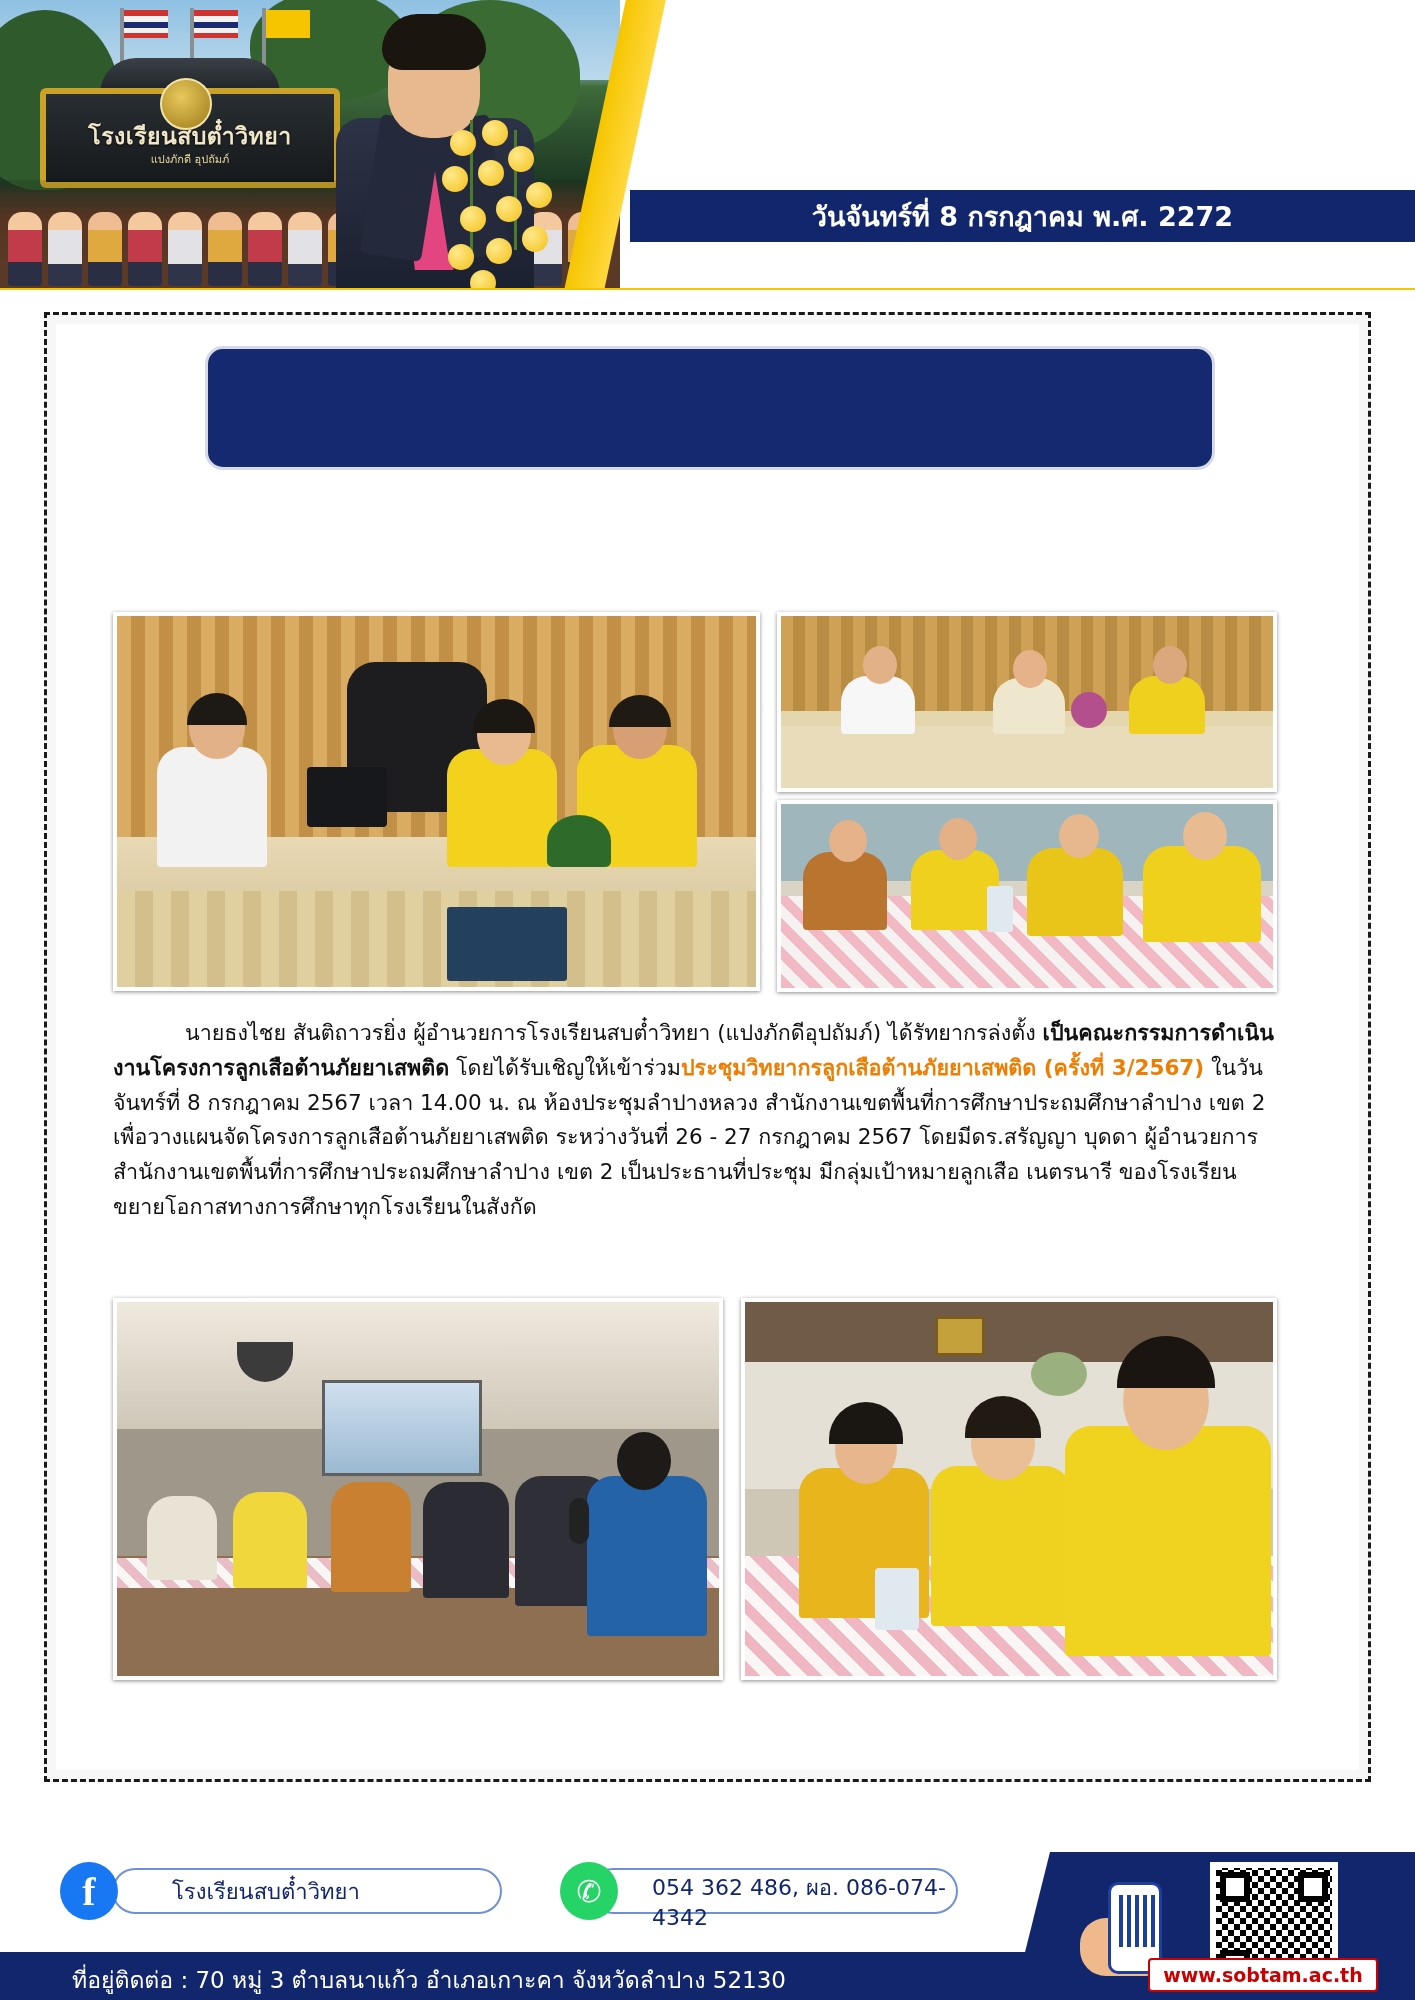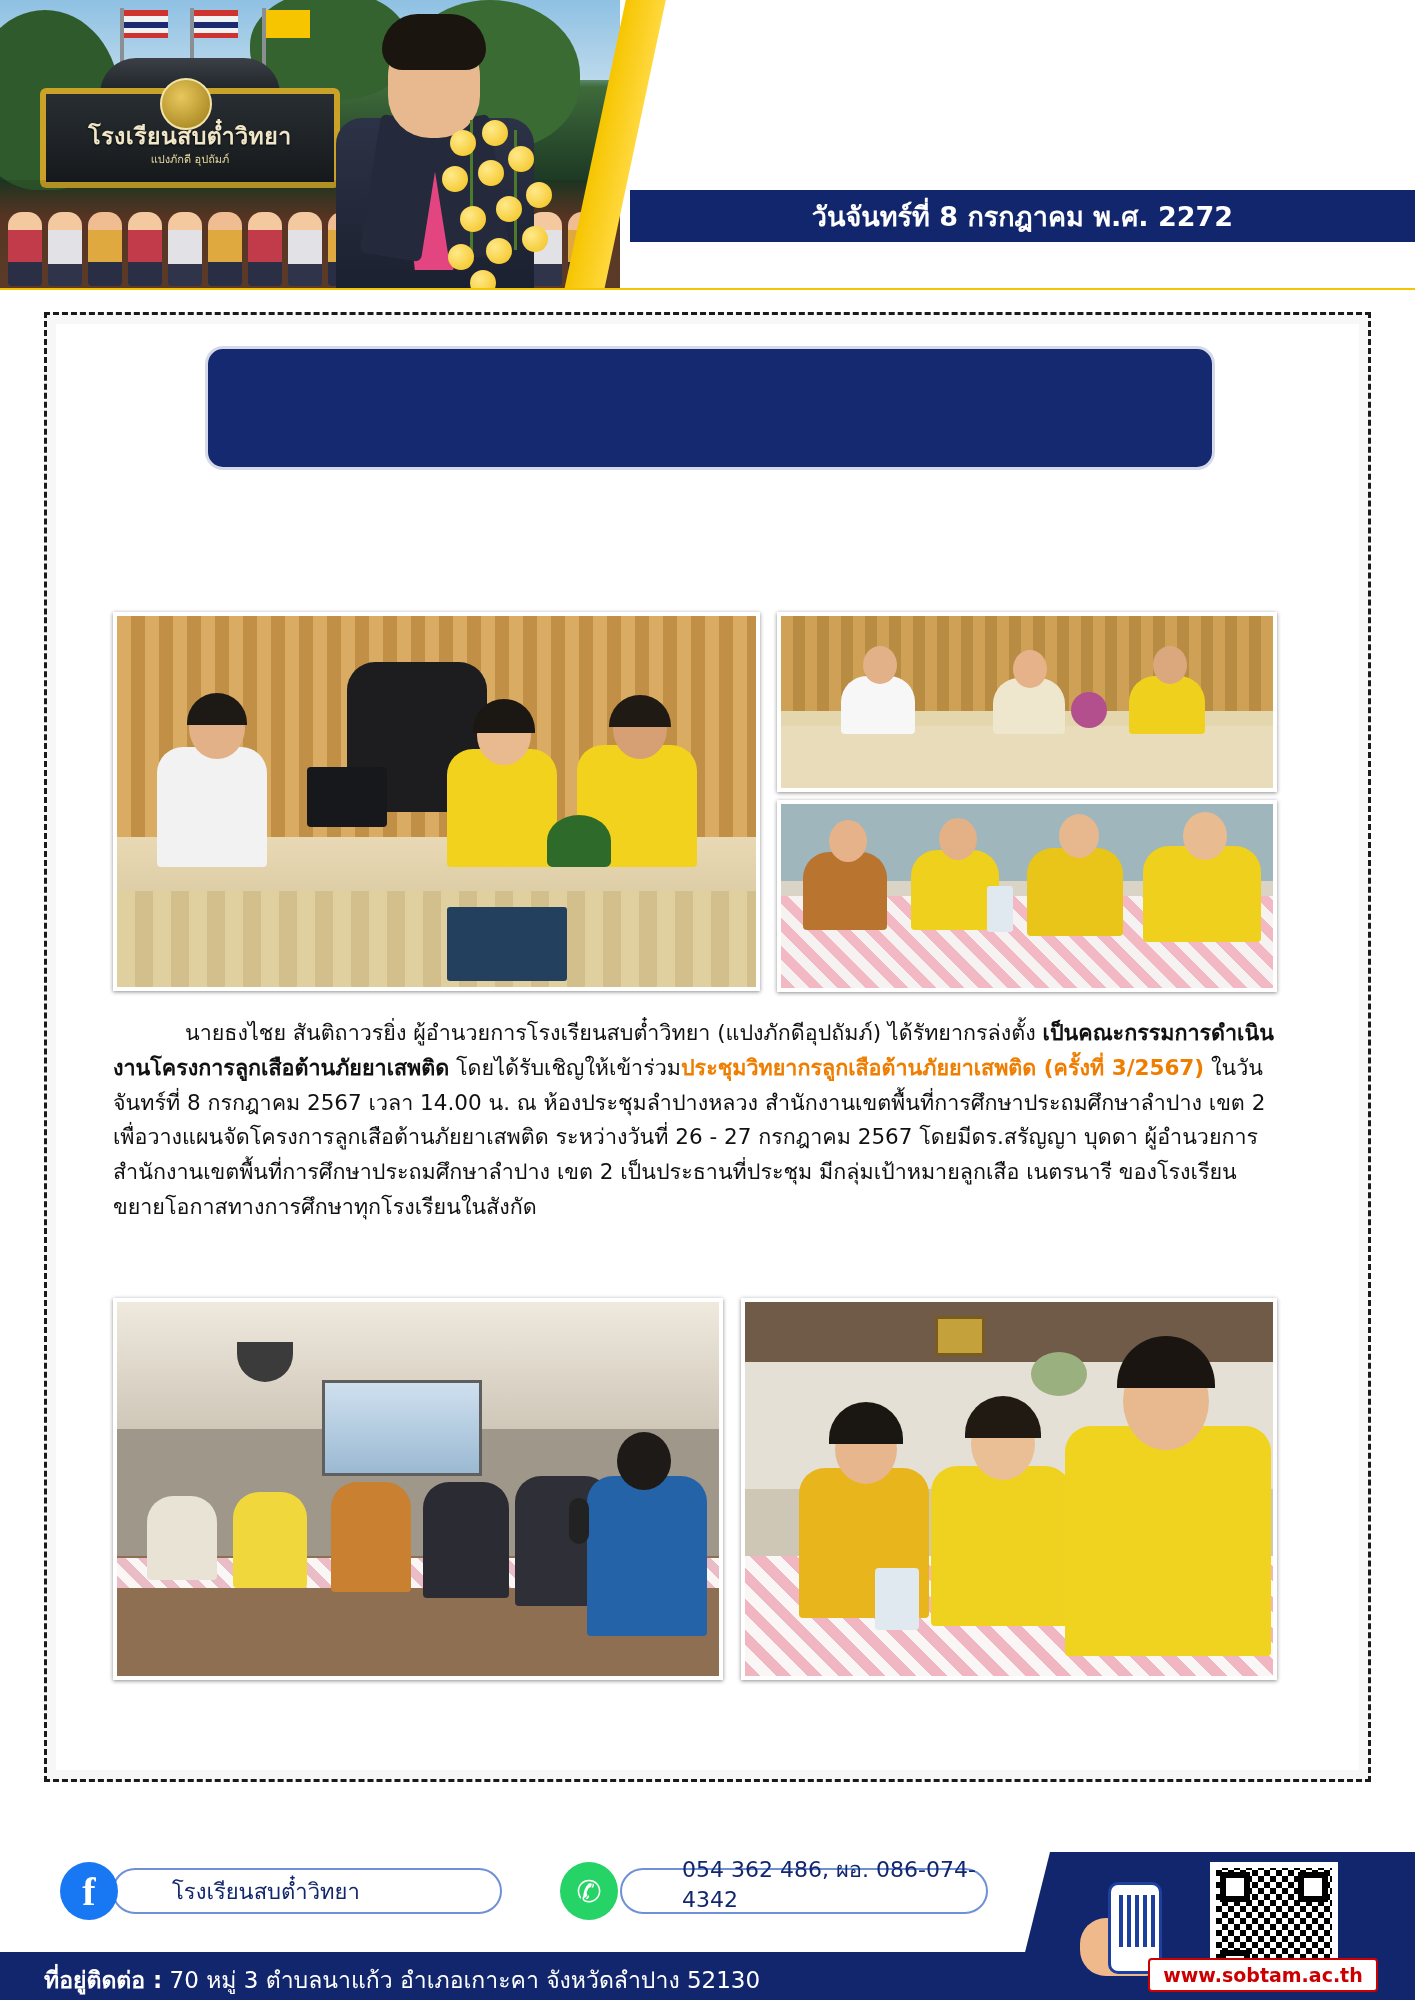--- a/index.html
+++ b/index.html
@@ -247,29 +247,29 @@
     border:2px solid #6f8fd6; border-radius:24px; background:#fff;
     display:flex; align-items:center; padding-left: 58px;
     color:#12266e; font-size:22px;
   }
   .wa-circle {
     position:absolute; left:560px; top:1862px; width:58px; height:58px; border-radius:50%;
     background:#25d366; color:#fff; font-size:30px;
     display:flex; align-items:center; justify-content:center; z-index:3;
   }
   .wa-pill {
-    position:absolute; left:620px; top:1868px; width:368px; height:46px;
+    position:absolute; left:590px; top:1868px; width:368px; height:46px;
     border:2px solid #6f8fd6; border-radius:24px; background:#fff;
-    display:flex; align-items:flex-end; padding-left: 60px;
+    display:flex; align-items:flex-start; padding-left: 60px;
     color:#12266e; font-size:22px;
   }
   .addr {
     position:absolute; left:44px; top:1962px; color:#ffffff; font-size:23px;
   }
-  .addr .lbl { font-weight:bold; }
+  .addr .lbl { font-weight:normal;margin-left:28px; }
   .qr {
     position:absolute; left:1210px; top:1862px; width:128px; height:128px;
     background:#ffffff; padding:6px; z-index:4;
   }
   .qr-inner { width:100%; height:100%;
     background-image:
       repeating-linear-gradient(90deg,#000 0 6px,#fff 6px 12px),
       repeating-linear-gradient(0deg,#000 0 6px,#fff 6px 12px);
     background-blend-mode: difference;
   }

